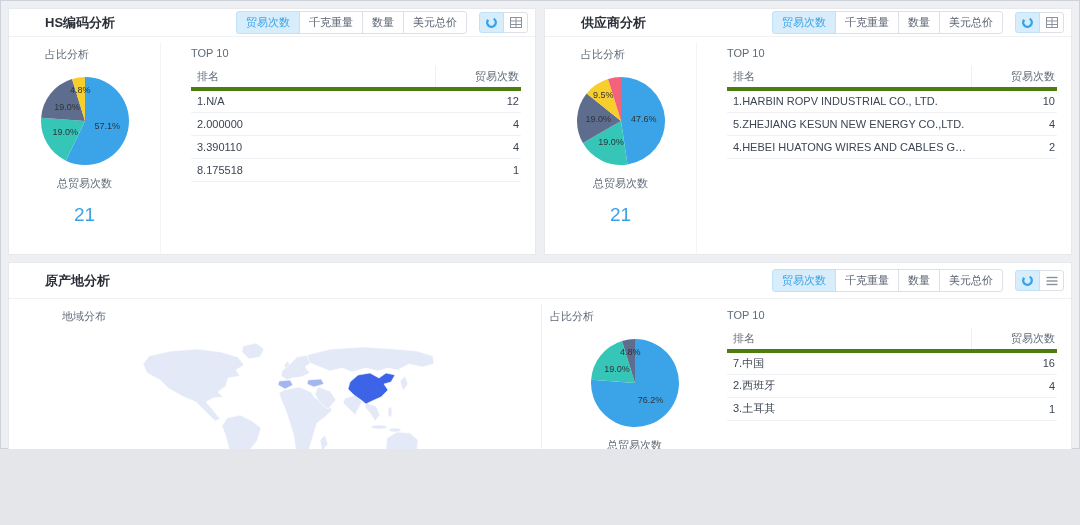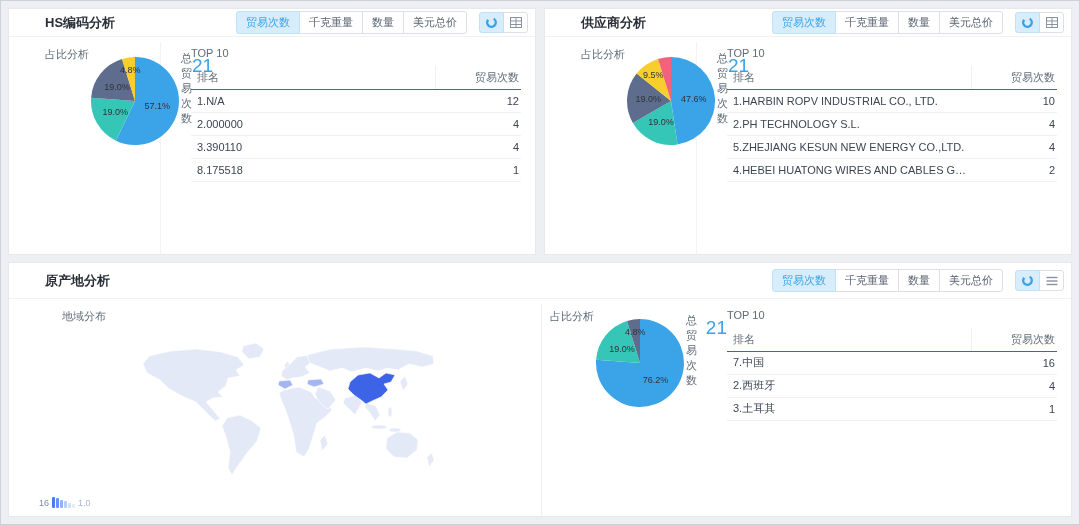--- a/index.html
+++ b/index.html
@@ -1,18 +1,18 @@
 <!DOCTYPE html>
 <html style="--accent: #3aa3e8; --active_btn_bg: #d7edfb; --page_bg: #edeff2; --panel_bg: #ffffff; --map_land: #e4e9f8; --map_highlight_mid: #a4b6f0; --map_highlight_high: #3d63e6;"><head>
 <meta charset="utf-8">
 <style>
   html,body{margin:0;padding:0;background:#e4e6ea;}
   *{box-sizing:border-box;}
   body{font-family:"Liberation Sans","DejaVu Sans",sans-serif;}
-  .page{width:1080px;height:525px;background:var(--page_bg,#edeff2);border:1px solid #cdd1d8;
+  .page{width:1080px;height:449px;background:var(--page_bg,#edeff2);border:1px solid #cdd1d8;
         padding:7px;display:flex;flex-direction:column;}
   .row-top{display:flex;gap:8px;height:247px;flex:none;}
   .panel{background:var(--panel_bg,#fff);border:1px solid #e7e9ed;display:flex;flex-direction:column;min-width:0;}
   .row-top .panel{flex:1;}
   .panel--bottom{flex:1;margin-top:7px;}
   .panel-header{height:28px;flex:none;display:flex;align-items:center;justify-content:space-between;
         padding:0 7px 0 36px;border-bottom:1px solid #f0f1f3;}
   .panel--bottom .panel-header{height:36px;}
   .panel-title{font-size:13px;font-weight:bold;color:#2b3038;white-space:nowrap;}
   .header-controls{display:flex;align-items:center;}
@@ -22,33 +22,33 @@
   .metric-btn:first-of-type{border-radius:3px 0 0 3px;margin-left:0;}
   .metric-btn:last-of-type{border-radius:0 3px 3px 0;}
   .metric-btn.active{background:var(--active_btn_bg,#d7edfb);color:var(--accent,#3aa3e8);border-color:#bfe2f8;position:relative;z-index:1;}
   .toggle-group{display:flex;margin-left:12px;}
   .toggle-btn{width:25px;height:21px;display:flex;align-items:center;justify-content:center;
         background:#fff;border:1px solid #dcdfe6;margin-left:-1px;cursor:pointer;color:#8a929e;padding:0;}
   .toggle-btn:first-of-type{border-radius:3px 0 0 3px;margin-left:0;}
   .toggle-btn:last-of-type{border-radius:0 3px 3px 0;}
   .toggle-btn.active{background:var(--active_btn_bg,#d7edfb);color:var(--accent,#3aa3e8);border-color:#bfe2f8;z-index:1;}
   .panel-body{flex:1;display:flex;min-height:0;padding-top:5px;}
-  .pie-sec{width:152px;flex:none;display:flex;align-items:flex-start;border-right:1px solid #f3f4f6;}
+  .pie-sec{width:152px;flex:none;display:flex;flex-direction:column;align-items:center;border-right:1px solid #f3f4f6;}
   .pie-sec--narrow{width:185px;border-right:none;}
   .sec-label{font-size:11px;color:#5f6b78;align-self:flex-start;margin-top:5px;white-space:nowrap;}
   .pie-sec .sec-label{padding-left:36px;}
   .pie-sec--narrow .sec-label{padding-left:8px;}
   svg.pie{margin-top:13px;flex:none;}
   .pie-label{font-size:9px;fill:#2f3338;text-anchor:middle;font-family:inherit;}
   .total-label{font-size:11px;color:#5f6b78;margin-top:9px;}
   .total-value{font-size:19px;color:var(--accent,#3aa3e8);margin-top:13px;}
   .tbl-sec{flex:1;min-width:0;padding:0 14px 0 30px;display:flex;flex-direction:column;}
   .tbl-sec--flush{padding-left:0;}
   table.top-table{width:100%;border-collapse:collapse;font-size:11px;margin-top:7px;table-layout:fixed;}
-  table.top-table th{font-weight:normal;color:#5f6b78;height:23px;border-bottom:1px solid #4d7c0f;}
+  table.top-table th{font-weight:normal;color:#5f6b78;height:23px;border-bottom:4px solid #4d7c0f;}
   table.top-table td{color:#3c4553;height:23px;border-bottom:1px solid #eff1f4;overflow:hidden;
         text-overflow:ellipsis;white-space:nowrap;}
   th.col-rank,td.col-rank{text-align:left;padding-left:6px;}
   th.col-rank{border-right:1px solid #eef0f3;}
   th.col-val,td.col-val{text-align:right;width:26%;padding-right:2px;}
   
   .map-sec{width:533px;flex:none;display:flex;flex-direction:column;border-right:1px solid #eef0f3;}
   .map-sec .sec-label{padding-left:53px;}
   svg.world-map{display:block;margin:16px 0 0 130px;flex:none;}
   .map-legend{margin:auto 0 8px 30px;display:flex;align-items:flex-end;gap:1px;font-size:9px;color:#8d99b5;}
@@ -192,24 +192,20 @@
             <thead>
               <tr>
                 <th class="col-rank">排名</th>
                 <th class="col-val">贸易次数</th>
               </tr>
             </thead>
             <tbody>
                 <tr>
                   <td class="col-rank">1.HARBIN ROPV INDUSTRIAL CO., LTD.</td>
                   <td class="col-val">10</td>
-                </tr>
-                <tr>
-                  <td class="col-rank">2.PH TECHNOLOGY S.L.</td>
-                  <td class="col-val">4</td>
                 </tr>
                 <tr>
                   <td class="col-rank">5.ZHEJIANG KESUN NEW ENERGY CO.,LTD.</td>
                   <td class="col-val">4</td>
                 </tr>
                 <tr>
                   <td class="col-rank">4.HEBEI HUATONG WIRES AND CABLES GROUP CO LTD</td>
                   <td class="col-val">2</td>
                 </tr>
               </tbody>

